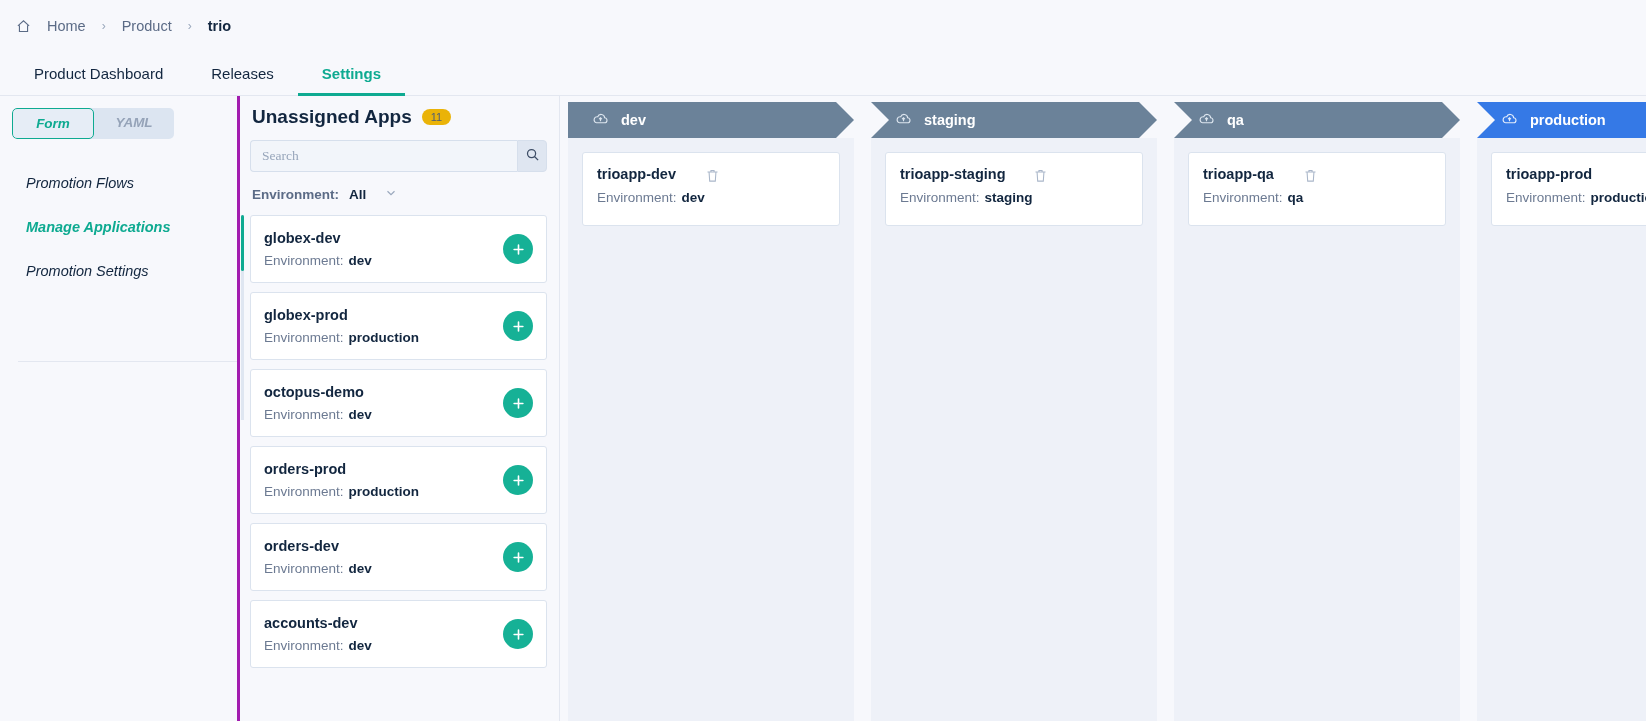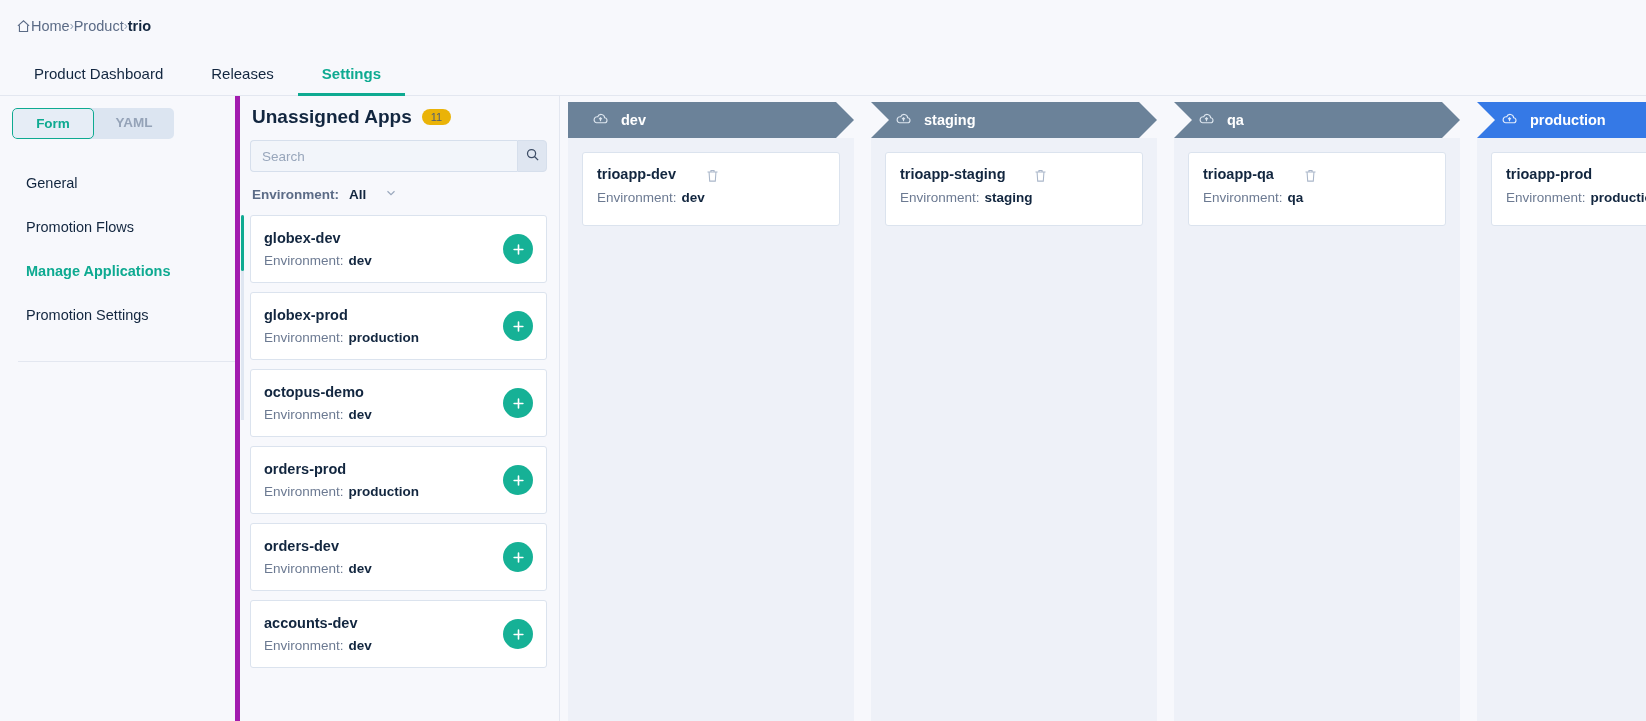--- a/index.html
+++ b/index.html
@@ -9,21 +9,21 @@
     font-family: "Liberation Sans", sans-serif;
     overflow: hidden;
   }
 
   
   .breadcrumb {
     height: 52px;
     display: flex;
     align-items: center;
     padding-left: 16px;
-    gap: 0;
+    gap: 16px;
     font-size: 14.5px;
     color: #5b6b86;
   }
   .home-icon { width: 15px; height: 15px; display:block; }
   .crumb { color: #5b6b86; text-decoration: none; }
   .crumb.current { color: #12263f; font-weight: 700; }
   .crumb-sep { color: #9aa8bd; font-size: 12px; }
 
   
   .tabbar {
@@ -55,23 +55,24 @@
     display: flex;
     height: calc(721px - 52px - 44px);
     align-items: stretch;
   }
 
   
   .sidebar {
     width: 240px;
     flex: 0 0 240px;
     background: #f7f8fc;
-    border-right: 5px solid #a21caf;
+    border-right: 3px solid #a21caf;
     padding-top: 12px;
     position: relative;
+    font-style: italic;
   }
   .seg {
     display: flex;
     width: 162px;
     margin: 0 0 22px 12px;
     border-radius: 5px;
     overflow: hidden;
     background: #dce5f1;
   }
   .seg-btn {
@@ -127,21 +128,21 @@
   }
   .search-input {
     flex: 1;
     border: 1px solid #d6dfec;
     border-right: none;
     border-radius: 4px 0 0 4px;
     background: #f2f5fa;
     padding: 0 11px;
     font-size: 13.5px;
     color: #12263f;
-    font-family: Liberation Sans, sans-serif;
+    font-family: Liberation Serif, serif;
     outline: none;
   }
   .search-input::placeholder { color: #98a6bb; }
   .search-btn {
     width: 30px;
     border: 1px solid #d6dfec;
     border-radius: 0 4px 4px 0;
     background: #dfe6f1;
     display: flex; align-items: center; justify-content: center;
     cursor: pointer;
@@ -266,21 +267,20 @@
   <div class="tab active">Settings</div>
 </div>
 
 <div class="body-wrap">
 
   <div class="sidebar">
     <div class="seg">
       <div class="seg-btn active">Form</div>
       <div class="seg-btn">YAML</div>
     </div>
-    <div class="side-item">General</div>
     <div class="side-item">Promotion Flows</div>
     <div class="side-item active">Manage Applications</div>
     <div class="side-item">Promotion Settings</div>
     <div class="sidebar-divider"></div>
   </div>
 
   <div class="unassigned">
     <div class="ua-title-row">
       <span class="ua-title">Unassigned Apps</span>
       <span class="ua-count">11</span>

